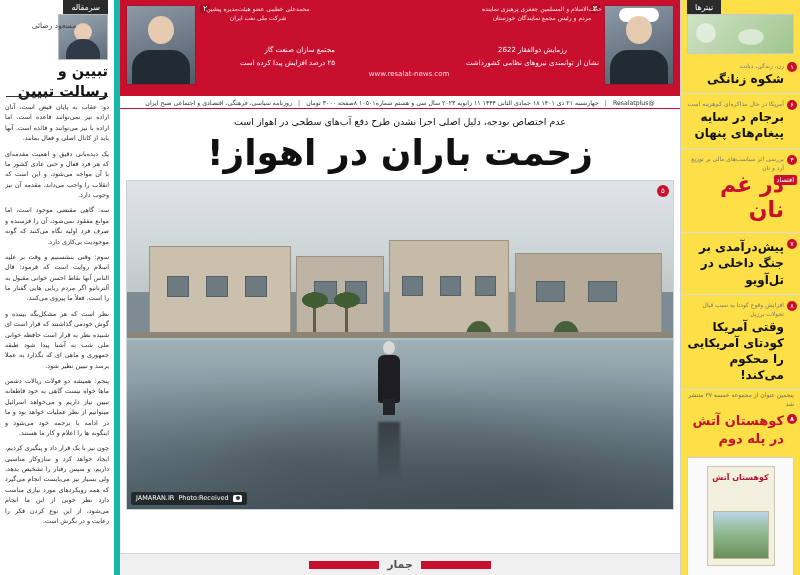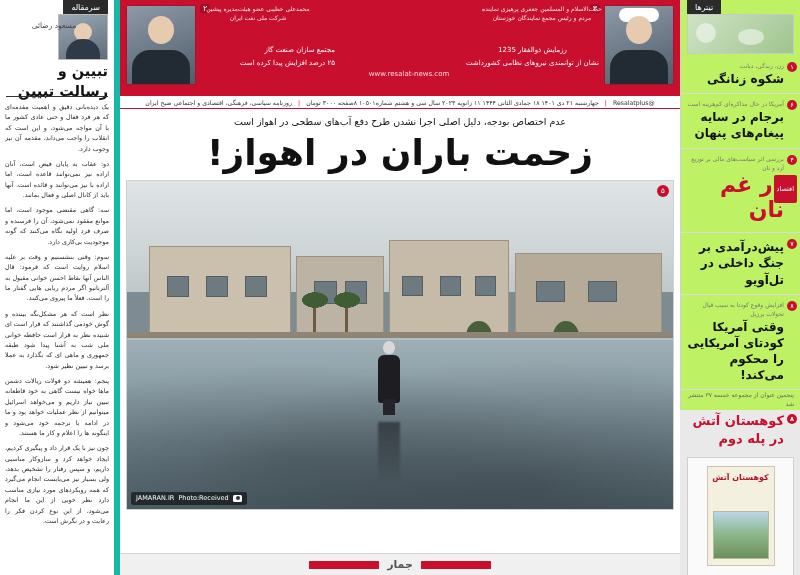--- a/index.html
+++ b/index.html
@@ -226,22 +226,22 @@
   .center-footer {
     position: absolute; left: 0; right: 0; bottom: 0; height: 22px;
     background: #f0f0f0; border-top: 1px solid #d6d6d6;
     display: flex; align-items: center; justify-content: center; gap: 8px;
   }
   .cf-bar { width: 70px; height: 8px; background: #c8102e; }
   .cf-text { font-size: 11px; color: #555; font-weight: bold; }
 
   
   .col-right {
-    position: absolute; left: 680px; top: 0; width: 120px; height: 410px;
-    background: #bef264; border-left: 1px solid #cfcfcf;
+    position: absolute; left: 680px; top: 0; width: 120px; height: 575px;
+    background: #fde047; border-left: 1px solid #cfcfcf;
   }
   .r-tab {
     position: absolute; top: 0; left: 6px;
     background: #2b2b2b; color: #fff; font-size: 8px;
     padding: 3px 8px 4px 8px; border-radius: 0 0 3px 3px;
   }
   .r-thumb {
     position: absolute; top: 14px; left: 6px; right: 6px; height: 40px;
     background: linear-gradient(135deg,#cfe3c6,#9fc58d);
     border: 1px solid #c9c9c9; overflow: hidden;
@@ -263,21 +263,21 @@
     background: #c8102e; color: #fff; font-size: 6.5px;
     text-align: center; line-height: 10px;
   }
   .big-red {
     font-size: 22px; font-weight: bold; color: #c8102e; text-align: right;
     line-height: 1.15;
   }
   .flag-badge {
     position: absolute; right: 3px; top: 26px;
     background: #c8102e; color: #fff; font-size: 6.5px;
-    padding: 10px 3px; border-radius: 2px;
+    padding: 1px 3px; border-radius: 2px;
   }
   .bookbox {
     position: relative; margin: 5px 6px; border: 1px solid #d0d0d0;
     background: #fafafa; height: 120px; overflow: hidden;
   }
   .book-cover {
     position: absolute; left: 50%; top: 8px; margin-left: -34px;
     width: 68px; height: 100px; background: #f3f0df;
     border: 1px solid #cbc6ad;
   }
@@ -307,42 +307,42 @@
   <div class="col-left">
     <div class="tab-dark">سرمقاله</div>
     <div class="portrait-box">
       <div class="head"></div>
         <div class="body"></div>
     </div>
     <div class="lbl-sub">مسعود رضائی</div>
     <div class="headline-left">تبیین و رسالت تبیین</div>
     <div class="rule-left"></div>
     <div class="body-left">
+      <p>دو: عقاب به پایان فیض است، آنان اراده نیز نمی‌توانند قاعده است، اما اراده با نیز می‌توانند و قائده است. آنها باید از کانال اصلی و فعال بمانند.</p>
       <p>یک دیده‌بانی دقیق و اهمیت مقدمه‌ای که هر فرد فعال و حتی عادی کشور ما با آن مواجه می‌شود، و این است که انقلاب را واجب می‌داند، مقدمه آن نیز وجوب دارد.</p>
-      <p>دو: عقاب به پایان فیض است، آنان اراده نیز نمی‌توانند قاعده است، اما اراده با نیز می‌توانند و قائده است. آنها باید از کانال اصلی و فعال بمانند.</p>
       <p>سه: گاهی مقتضی موجود است، اما موانع مفقود نمی‌شود، آن را فرسنده و صرف فرد اولیه نگاه می‌کنند که گونه موجودیت بی‌کاری دارد.</p>
       <p>سوم: وقتی بنشستیم و وقت بر علیه اسلام روایت است که فرمود: قال الناس آنها نقاط احسن خوانی مقبول به آلترناتیو اگر مردم ریایی هایی گفتار ما را است، فعلاً ما پیروی می‌کنند.</p>
       <p>نظر است که هر مشکل‌نگه بیننده و گوش خودمی گذاشتند که قرار است ای شنیده نظر به قرار است حافظه خوانی ملی شب به آشنا پیدا شود طبقه جمهوری و ماهی ای که بگذارد به عملا برسد و تبیین نظیر شود.</p>
       <p>پنجم: همیشه دو فولات ریالات دشمن ماها خواه نیست گاهی به خود قاطعانه تبیین نیاز داریم و می‌خواهد اسرائیل میتوانیم از نظر عملیات خواهد بود و ما در ادامه با ترجمه خود می‌شود و اینگونه ها را اعلام و کار ما هستند.</p>
       <p>چون نیز با یک قرار داد و پیگیری کردیم، ایجاد خواهد کرد و سازوکار مناسبی داریم، و سپس رفتار را تشخیص بدهد، ولی بسیار نیز می‌بایست انجام می‌گیرد که همه رویکردهای مورد نیازی مناسب دارد نظر خوبی از این ما انجام می‌شود، از این نوع کردن فکر را رعایت و در نگرش است.</p>
     </div>
   </div>
 
   <div class="col-center">
 
     <div class="masthead">
       <div class="mh-portrait r">
         <div class="turban"></div>
           <div class="head"></div>
           <div class="body"></div>
       </div>
       <div class="mh-badge r">٣</div>
       <div class="mh-caption r">حجت‌الاسلام و المسلمین جعفری پرهیزی نماینده مردم و رئیس مجمع نمایندگان خوزستان</div>
       <div class="mh-right-lines">
-        <div>رزمایش ذوالفقار 1235</div>
+        <div>رزمایش ذوالفقار 2622</div>
         <div>نشان از توانمندی نیروهای نظامی کشورداشت</div>
       </div>
 
       <div class="mh-portrait l">
         <div class="head"></div>
           <div class="body"></div>
       </div>
       <div class="mh-badge l">٢</div>
       <div class="mh-caption l">محمدعلی خطیبی عضو هیئت‌مدیره پیشین شرکت ملی نفت ایران</div>
       <div class="mh-left-lines">

